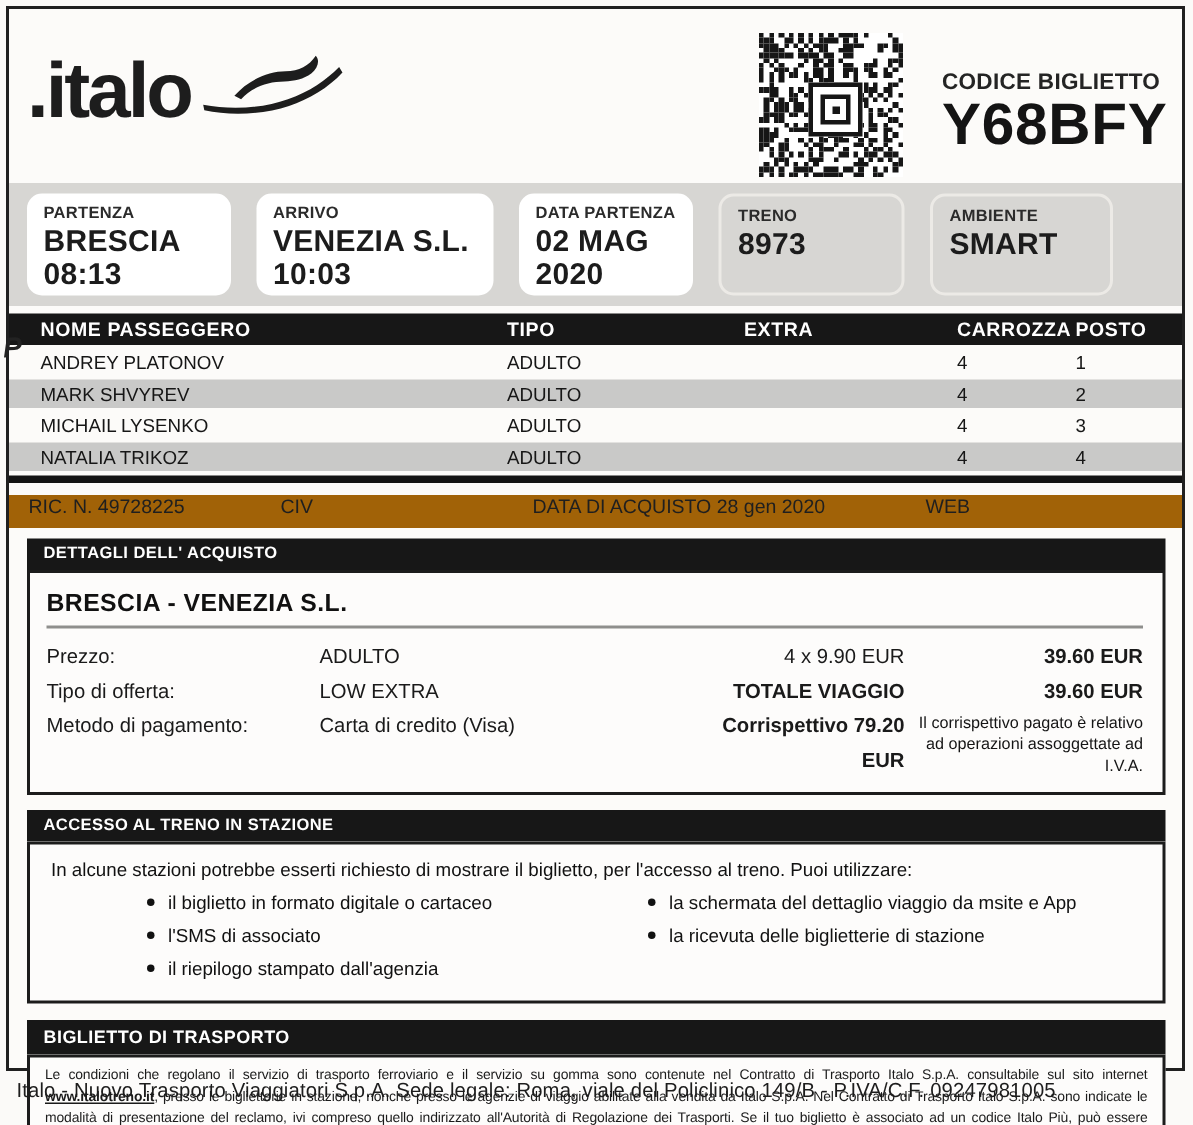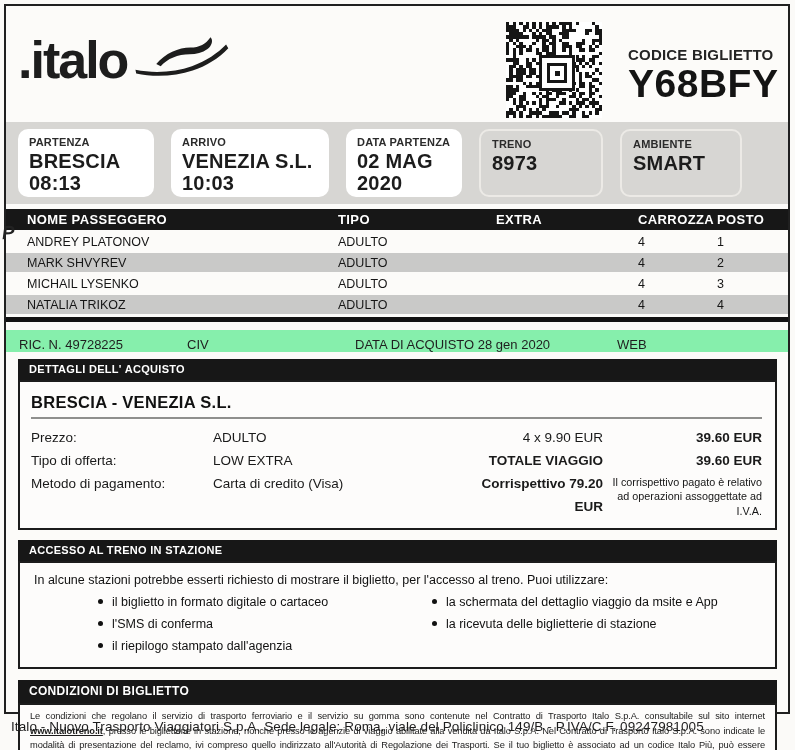--- a/index.html
+++ b/index.html
@@ -52,21 +52,21 @@
   .phead{background:#171717;color:#fff;height:21px;font-size:13px;font-weight:700;letter-spacing:.4px;}
   .phead .c1{padding-left:21px;}
   .pdata{height:19px;margin-top:2px;font-size:12.5px;color:#161616;}
   .pdata.alt{background:#c9c9c8;}
   .pdata .c1{padding-left:21px;}
   .c4{padding-left:17px;}
   .c5{padding-left:6px;}
   .black-rule{height:5px;background:#131313;margin-top:3px;}
   
   .ric-bar{
-    margin-top:8px;height:22px;background:#86efac;display:flex;align-items:flex-end;
+    margin-top:8px;height:22px;background:#a16207;display:flex;align-items:flex-start;
     font-size:13px;color:#1f1f1f;
   }
   .ric-bar .r1{width:168px;padding-left:13px;}
   .ric-bar .r2{width:168px;}
   .ric-bar .r3{width:262px;}
   .ric-bar .r4{flex:1;}
   
   .section{margin:7px 11px 0 12px;}
   .sec-title{
     background:#171717;color:#fff;font-size:11px;font-weight:700;
@@ -1083,33 +1083,33 @@
     </div>
   </div>
 
   <div class="section" style="margin-top:10px;">
     <div class="sec-title">ACCESSO AL TRENO IN STAZIONE</div>
     <div class="sec-box access-box">
       <div class="access-intro">In alcune stazioni potrebbe esserti richiesto di mostrare il biglietto, per l'accesso al treno. Puoi utilizzare:</div>
       <div class="bullet-cols">
         <ul class="bullet-list left">
           <li>il biglietto in formato digitale o cartaceo</li>
-          <li>l'SMS di conferma</li>
+          <li>l'SMS di associato</li>
           <li>il riepilogo stampato dall'agenzia</li>
         </ul>
         <ul class="bullet-list right">
           <li>la schermata del dettaglio viaggio da msite e App</li>
           <li>la ricevuta delle biglietterie di stazione</li>
         </ul>
       </div>
     </div>
   </div>
 
   <div class="section" style="margin-top:11px;">
-    <div class="sec-title cond-title">CONDIZIONI DI BIGLIETTO</div>
+    <div class="sec-title cond-title">BIGLIETTO DI TRASPORTO</div>
     <div class="sec-box cond-box">
       <div class="cond-text"><span>Le condizioni che regolano il servizio di trasporto ferroviario e il servizio su gomma sono contenute nel Contratto di Trasporto Italo S.p.A. consultabile sul sito internet </span><span class="cond-link">www.italotreno.it</span><span>, presso le biglietterie in stazione, nonché presso le agenzie di viaggio abilitate alla vendita da Italo S.p.A. Nel Contratto di Trasporto Italo S.p.A. sono indicate le modalità di presentazione del reclamo, ivi compreso quello indirizzato all'Autorità di Regolazione dei Trasporti. Se il tuo biglietto è associato ad un codice Italo Più, può essere viaggiato solamente dal titolare dell'account. Verifica i dati riportati sul titolo di viaggio per non incorrere in sanzioni. Le porte del treno si chiudono 2 minuti prima della partenza. E' responsabilità del passeggero recarsi al treno in tempo utile per la salita. </span></div>
     </div>
   </div>
 
 </div>
 
 <div class="footer">Italo - Nuovo Trasporto Viaggiatori S.p.A. Sede legale: Roma, viale del Policlinico 149/B - P.IVA/C.F. 09247981005</div>
 
 </body></html>

